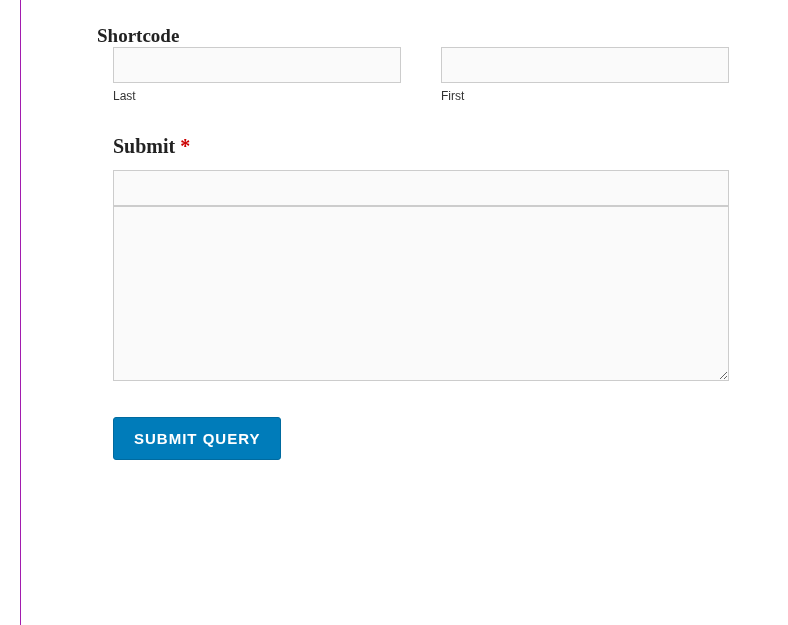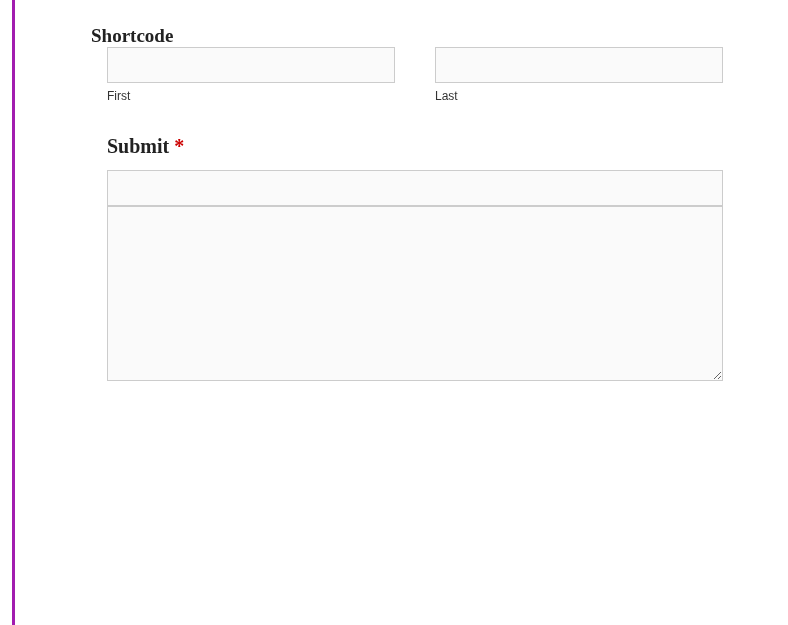--- a/index.html
+++ b/index.html
@@ -4,23 +4,23 @@
   <style>
     * { box-sizing: border-box; margin: 0; padding: 0; }
     body {
       font-family: Georgia, 'Times New Roman', serif;
       background: #fff;
       width: 788px;
       height: 625px;
       position: relative;
     }
     .container {
-      border-left: 3px solid #a21caf;
+      border-left: 1px solid #a21caf;
       padding: 0 20px 20px 20px;
-      margin-left: 12px;
+      margin-left: 20px;
       height: 100%;
     }
     .section-title {
       font-weight: bold;
       font-size: 19px;
       color: #222;
       padding: 25px 0 0 56px;
     }
     .form-area {
       padding: 0 0 0 72px;
@@ -98,31 +98,32 @@
 
 <div class="container">
   <div class="section-title">Shortcode</div>
 
   <div class="form-area">
 
 
     <div class="name-row">
       <div class="name-col">
         <input type="text" class="text-input" value="" style="">
-        <div class="sub-label">First</div>
+        <div class="sub-label">Last</div>
       </div>
       <div class="name-col">
         <input type="text" class="text-input" value="" style="">
-        <div class="sub-label">Last</div>
+        <div class="sub-label">First</div>
       </div>
     </div>
 
     <div class="field-label">
       <span>Submit</span>
       <span class="required-star">*</span>
     </div>
     <input type="text" class="full-input" value="" style="">
 
     <textarea class="textarea-input" style=""></textarea>
 
+    <button class="submit-btn">Submit Query</button>
 
   </div>
 </div>
 
 </body></html>

